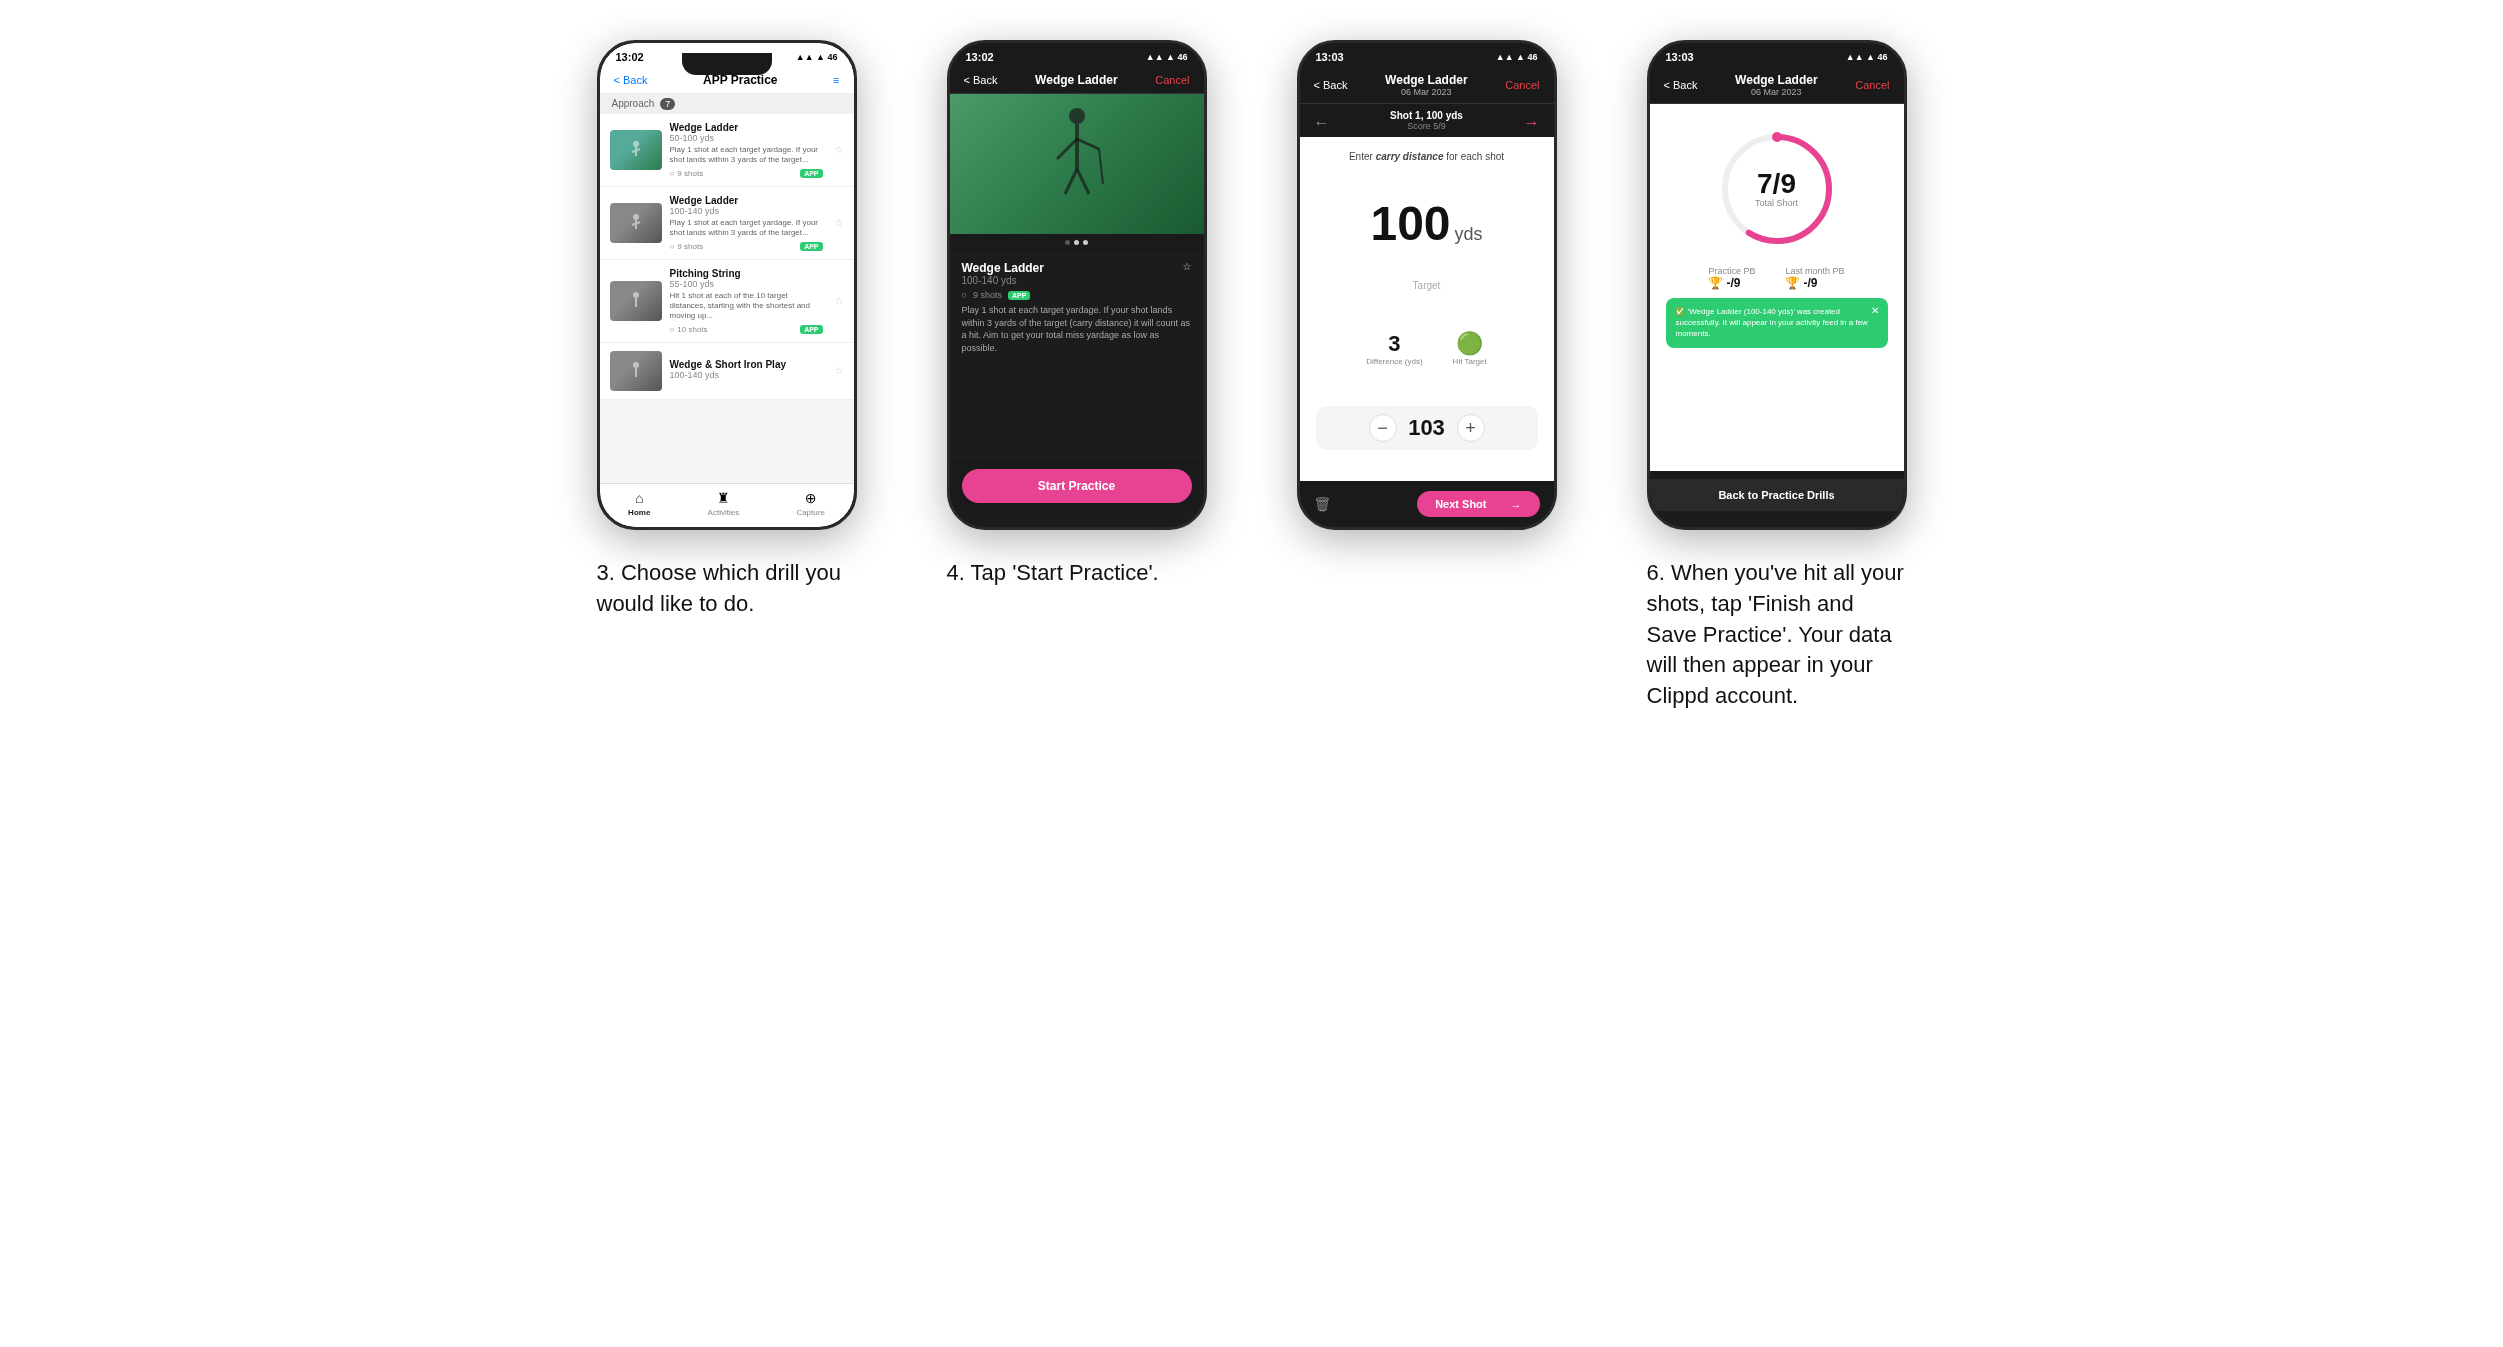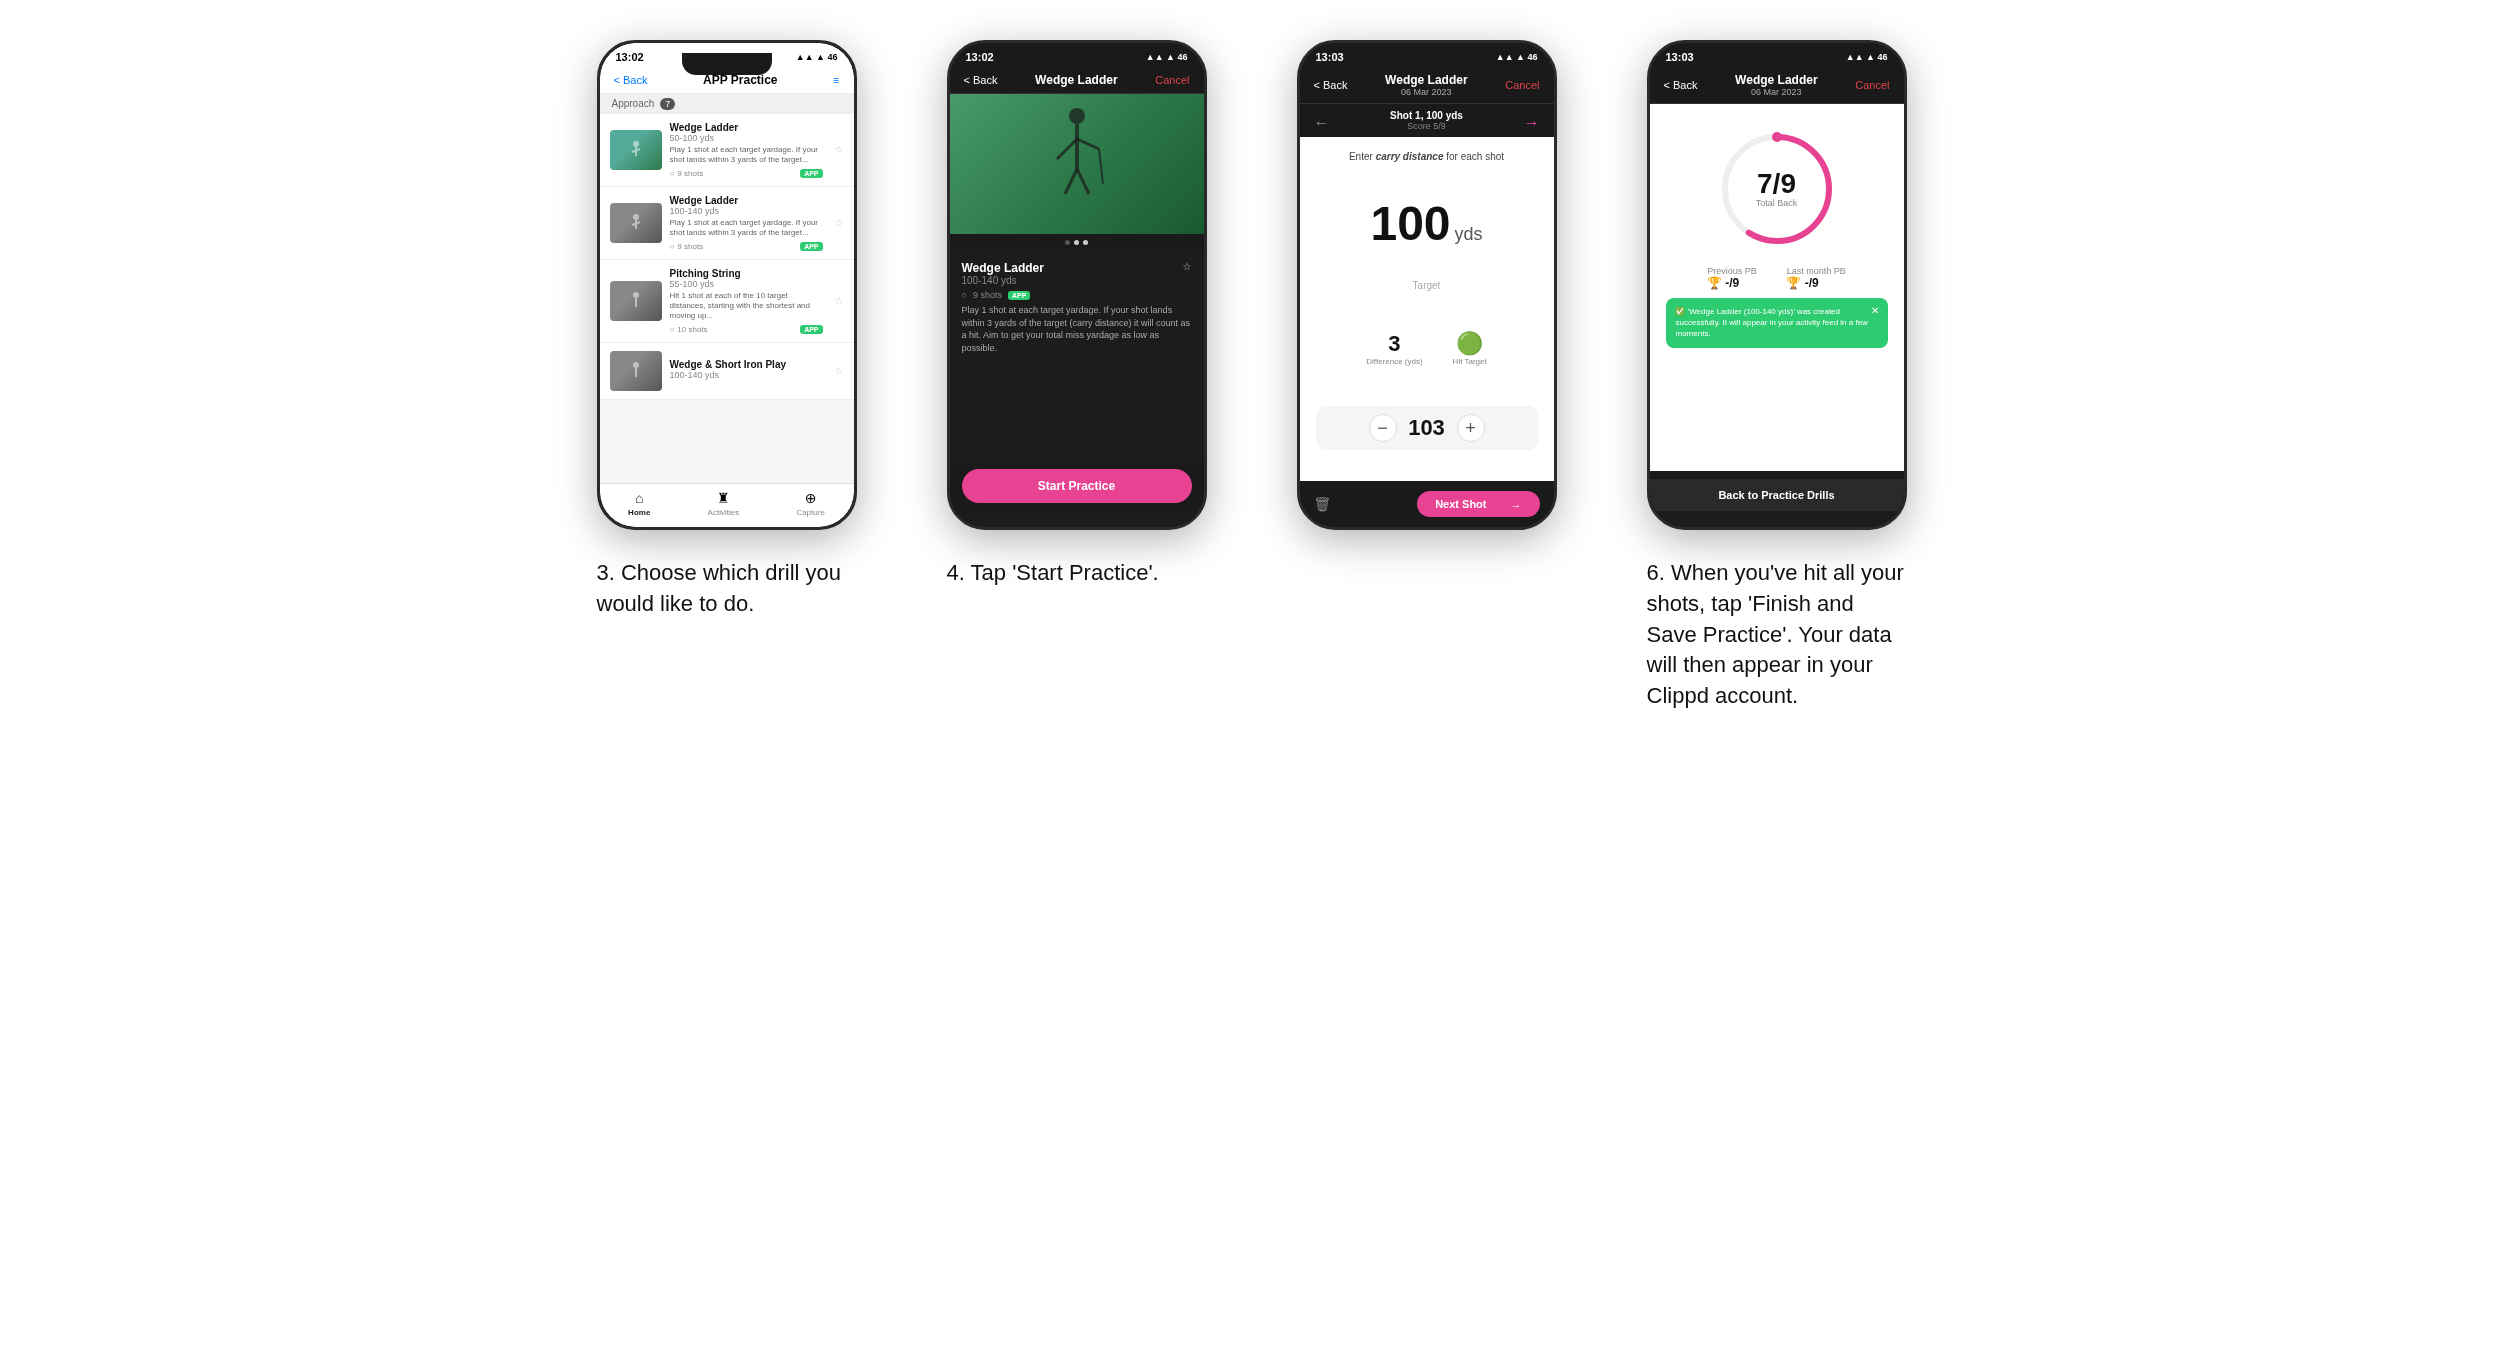--- a/index.html
+++ b/index.html
@@ -626,27 +626,27 @@
             <svg class="score-ring-svg" viewBox="0 0 130 130">
 
               <circle cx="65" cy="65" r="52" fill="none" stroke="#eee" stroke-width="6"></circle>
 
               <circle cx="65" cy="65" r="52" fill="none" stroke="#e84393" stroke-width="6" stroke-dasharray="251" stroke-dashoffset="58" stroke-linecap="round" transform="rotate(-90 65 65)"></circle>
 
               <circle cx="65" cy="13" r="5" fill="#e84393"></circle>
             </svg>
             <div class="score-center">
               <div class="score-main">7/9</div>
-              <div class="score-sub">Total Back</div>
+              <div class="score-sub">Total Short</div>
             </div>
           </div>
 
           <div class="pb-row">
             <div class="pb-item">
-              <div class="pb-label">Previous PB</div>
+              <div class="pb-label">Practice PB</div>
               <div class="pb-value">
                 <span class="trophy-icon">🏆</span>
                 <span>-/9</span>
               </div>
             </div>
             <div class="pb-item">
               <div class="pb-label">Last month PB</div>
               <div class="pb-value">
                 <span class="trophy-icon">🏆</span>
                 <span>-/9</span>

